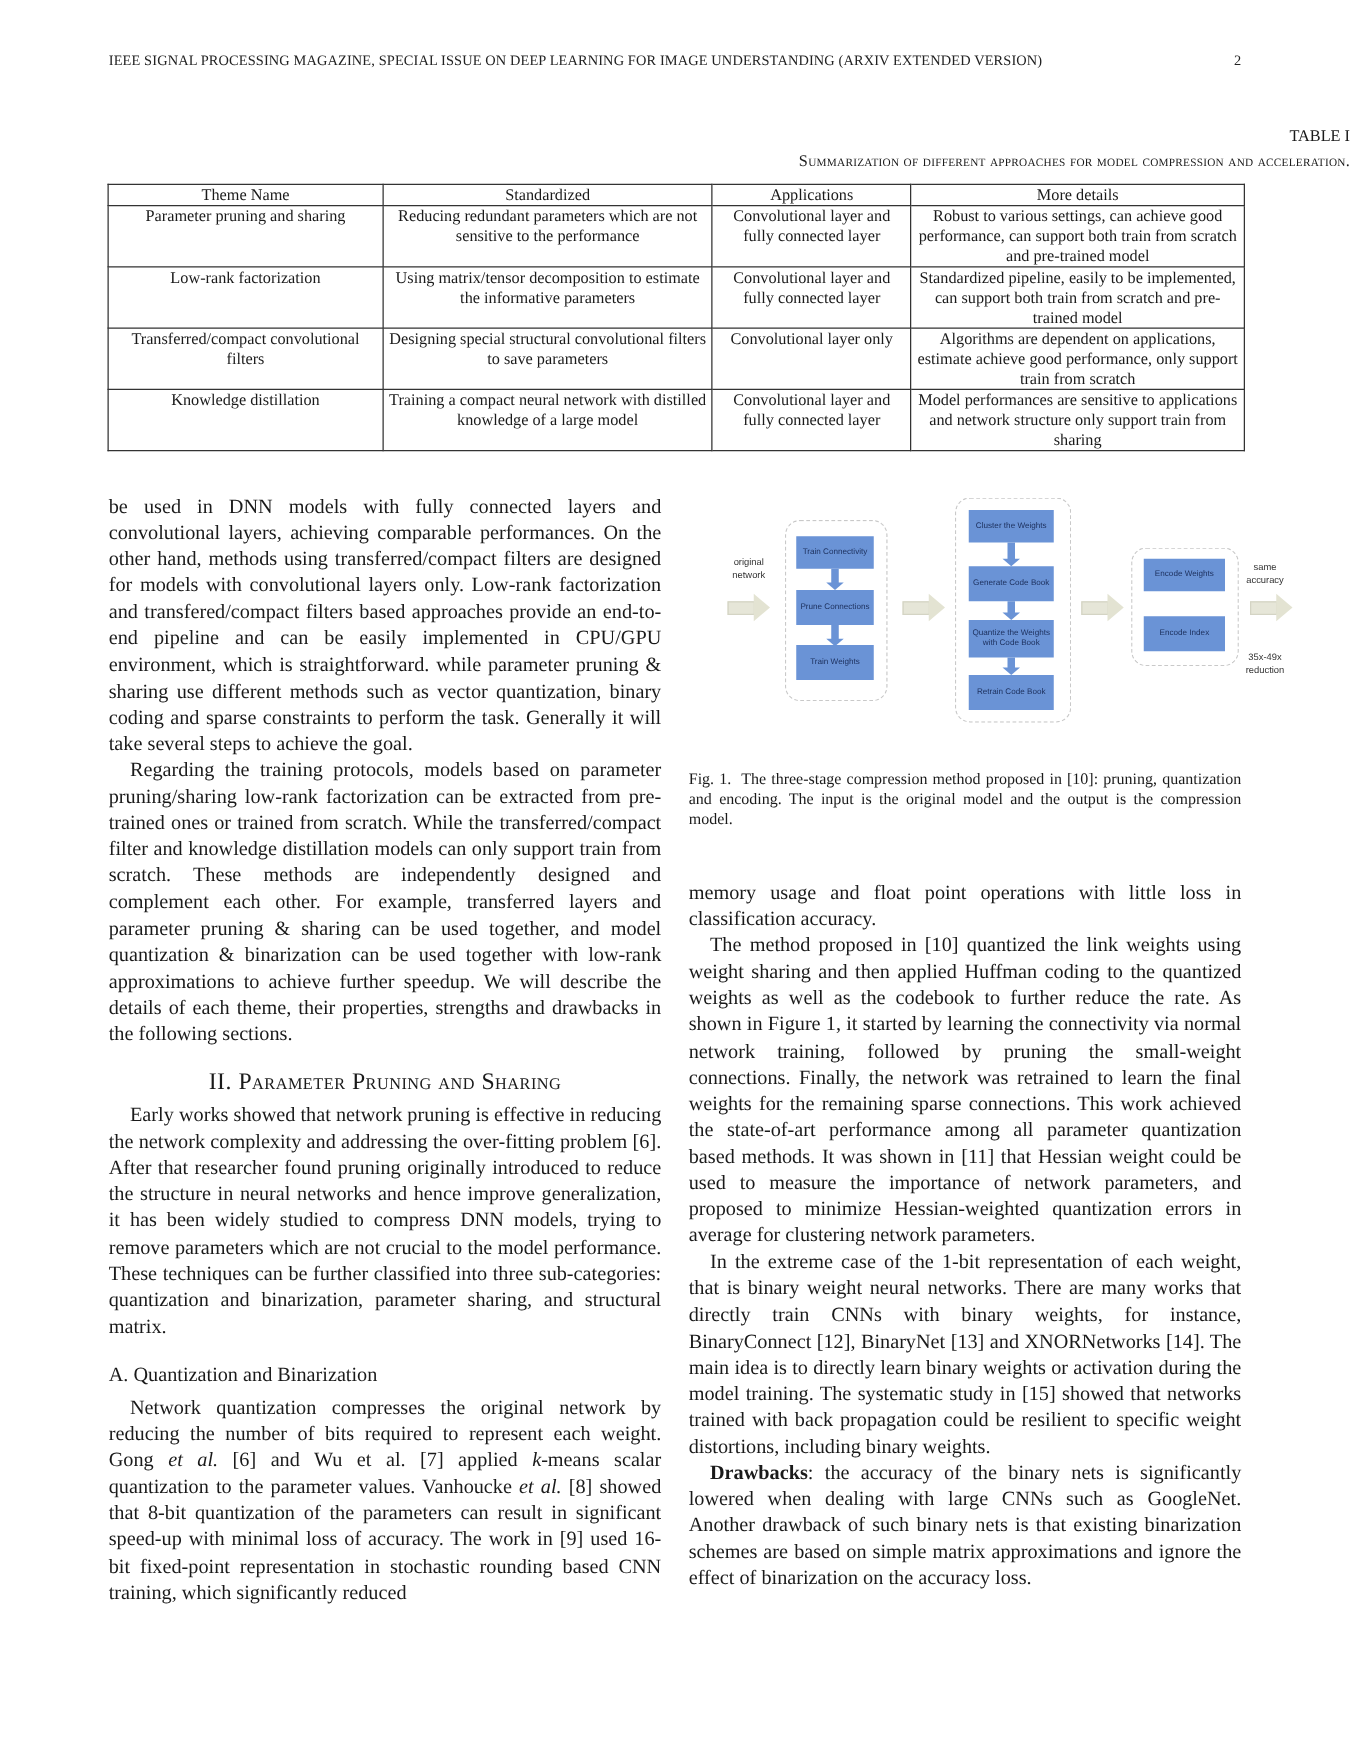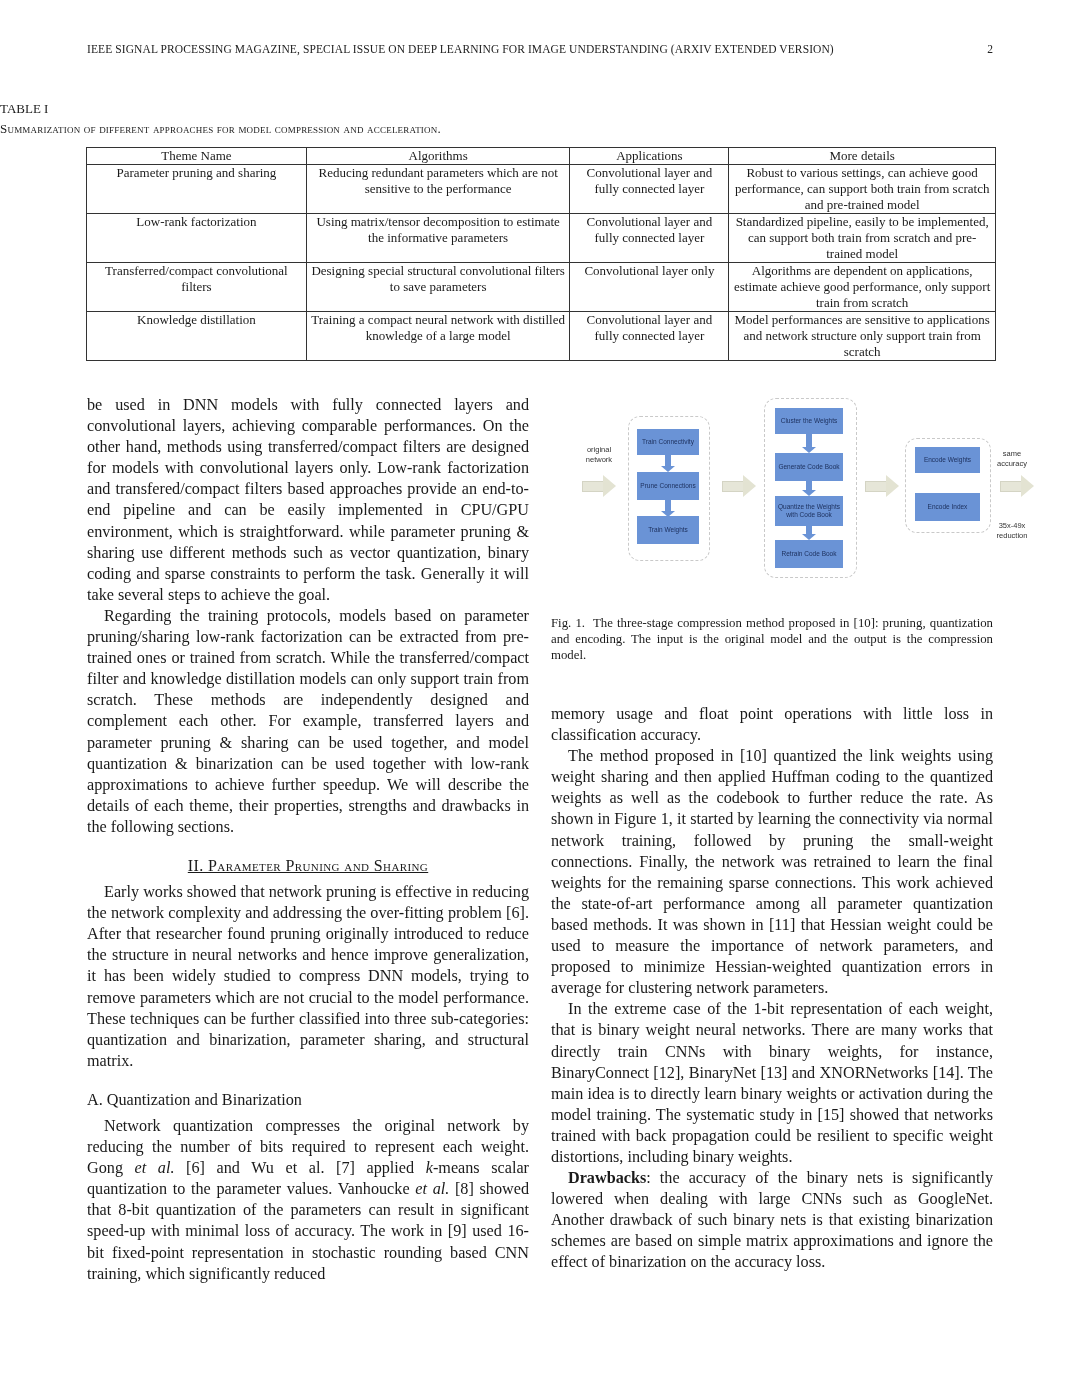--- a/index.html
+++ b/index.html
@@ -3,41 +3,41 @@
 <meta charset="utf-8">
 <style>
   html, body { margin: 0; padding: 0; background: #ffffff; }
   body { width: 1080px; height: 1397px; position: relative; overflow: hidden;
          font-family: "Liberation Serif", "DejaVu Serif", serif; color: #1a1a1a; }
 
   .running-head { position: absolute; left: 87px; top: 43px; width: 908px;
                   font-size: 11.5px; letter-spacing: 0.1px; color: #222; }
   .running-head .page-num { position: absolute; right: 2px; top: 0; }
 
-  .table-caption { position: absolute; left: 0; width: 1080px; top: 101px; text-align: left; font-size: 13px; }
+  .table-caption { position: absolute; left: 0; width: 1080px; top: 101px; text-align: right; font-size: 13px; }
   .table-caption .sub { display: block; margin-top: 4px; font-variant: small-caps; font-size: 13px; letter-spacing: 0.2px; }
 
   table.summary { position: absolute; left: 86px; top: 147px; width: 910px;
                   border-collapse: collapse; font-size: 13px; line-height: 16px; }
   table.summary th, table.summary td { border: 1px solid #333; text-align: center; vertical-align: top;
                   padding: 0 4px; font-weight: normal; }
   table.summary th { height: 16px; }
   table.summary td { height: 47px; }
   table.summary col.c1 { width: 220px; }
   table.summary col.c2 { width: 264px; }
   table.summary col.c3 { width: 159px; }
   table.summary col.c4 { width: 267px; }
 
   .col { position: absolute; font-size: 16.2px; line-height: 21.1px; text-align: justify; }
   .col p { margin: 0; }
   .col p.indent { text-indent: 17px; }
   .left-col { left: 87px; top: 395px; width: 442px; }
   .right-col { left: 551px; top: 704px; width: 442px; }
 
-  .section-heading { text-align: center; font-variant: small-caps; font-size: 16px; margin: 17px 0 6px 0; letter-spacing: 0.4px; text-indent: 0; text-decoration: underline; }
+  .section-heading { text-align: center; font-variant: small-caps; font-size: 19px; margin: 17px 0 6px 0; letter-spacing: 0.4px; text-indent: 0; }
   .subsection-heading { margin: 18px 0 5px 0; text-align: left; }
   .bold { font-weight: bold; margin-top: 22px; }
 
   
   .figure { position: absolute; left: 580px; top: 393px; width: 452px; height: 190px; font-family: "Liberation Sans", "DejaVu Sans", sans-serif; }
   .stage { position: absolute; border: 1px dashed #c9c9c9; border-radius: 12px; background: #fff; }
   .blk { position: absolute; background: #6a93d6; color: #1c2f5c; font-size: 6.5px; text-align: center;
          display: flex; align-items: center; justify-content: center; line-height: 8px; box-sizing: border-box; padding: 0 2px; }
   .down-arrow { position: absolute; width: 0; height: 0; }
   .down-arrow .shaft { position: absolute; left: -3px; width: 6px; background: #6a93d6; }
@@ -66,21 +66,21 @@
 <table class="summary">
   <colgroup>
       <col class="c1">
       <col class="c2">
       <col class="c3">
       <col class="c4">
     </colgroup>
   <thead>
     <tr>
       <th>Theme Name</th>
-      <th>Algorithms</th>
+      <th>Standardized</th>
       <th>Applications</th>
       <th>More details</th>
     </tr>
   </thead>
   <tbody>
     <tr>
       <td>Parameter pruning and sharing</td>
       <td>Reducing redundant parameters which are not sensitive to the performance</td>
       <td>Convolutional layer and fully connected layer</td>
       <td>Robust to various settings, can achieve good performance, can support both train from scratch and pre-trained model</td>
@@ -94,21 +94,21 @@
     <tr>
       <td>Transferred/compact convolutional filters</td>
       <td>Designing special structural convolutional filters to save parameters</td>
       <td>Convolutional layer only</td>
       <td>Algorithms are dependent on applications, estimate achieve good performance, only support train from scratch</td>
     </tr>
     <tr>
       <td>Knowledge distillation</td>
       <td>Training a compact neural network with distilled knowledge of a large model</td>
       <td>Convolutional layer and fully connected layer</td>
-      <td>Model performances are sensitive to applications and network structure only support train from scratch</td>
+      <td>Model performances are sensitive to applications and network structure only support train from sharing</td>
     </tr>
   </tbody>
 </table>
 
 <div class="col left-col">
   <p>be used in DNN models with fully connected layers and convolutional layers, achieving comparable performances. On the other hand, methods using transferred/compact filters are designed for models with convolutional layers only. Low-rank factorization and transfered/compact filters based approaches provide an end-to-end pipeline and can be easily implemented in CPU/GPU environment, which is straightforward. while parameter pruning &amp; sharing use different methods such as vector quantization, binary coding and sparse constraints to perform the task. Generally it will take several steps to achieve the goal.</p>
   <p class="indent">Regarding the training protocols, models based on parameter pruning/sharing low-rank factorization can be extracted from pre-trained ones or trained from scratch. While the transferred/compact filter and knowledge distillation models can only support train from scratch. These methods are independently designed and complement each other. For example, transferred layers and parameter pruning &amp; sharing can be used together, and model quantization &amp; binarization can be used together with low-rank approximations to achieve further speedup. We will describe the details of each theme, their properties, strengths and drawbacks in the following sections.</p>
   <div class="section-heading">II. Parameter Pruning and Sharing</div>
   <p class="indent">Early works showed that network pruning is effective in reducing the network complexity and addressing the over-fitting problem [6]. After that researcher found pruning originally introduced to reduce the structure in neural networks and hence improve generalization, it has been widely studied to compress DNN models, trying to remove parameters which are not crucial to the model performance. These techniques can be further classified into three sub-categories: quantization and binarization, parameter sharing, and structural matrix.</p>
   <div class="subsection-heading">A. Quantization and Binarization</div>

